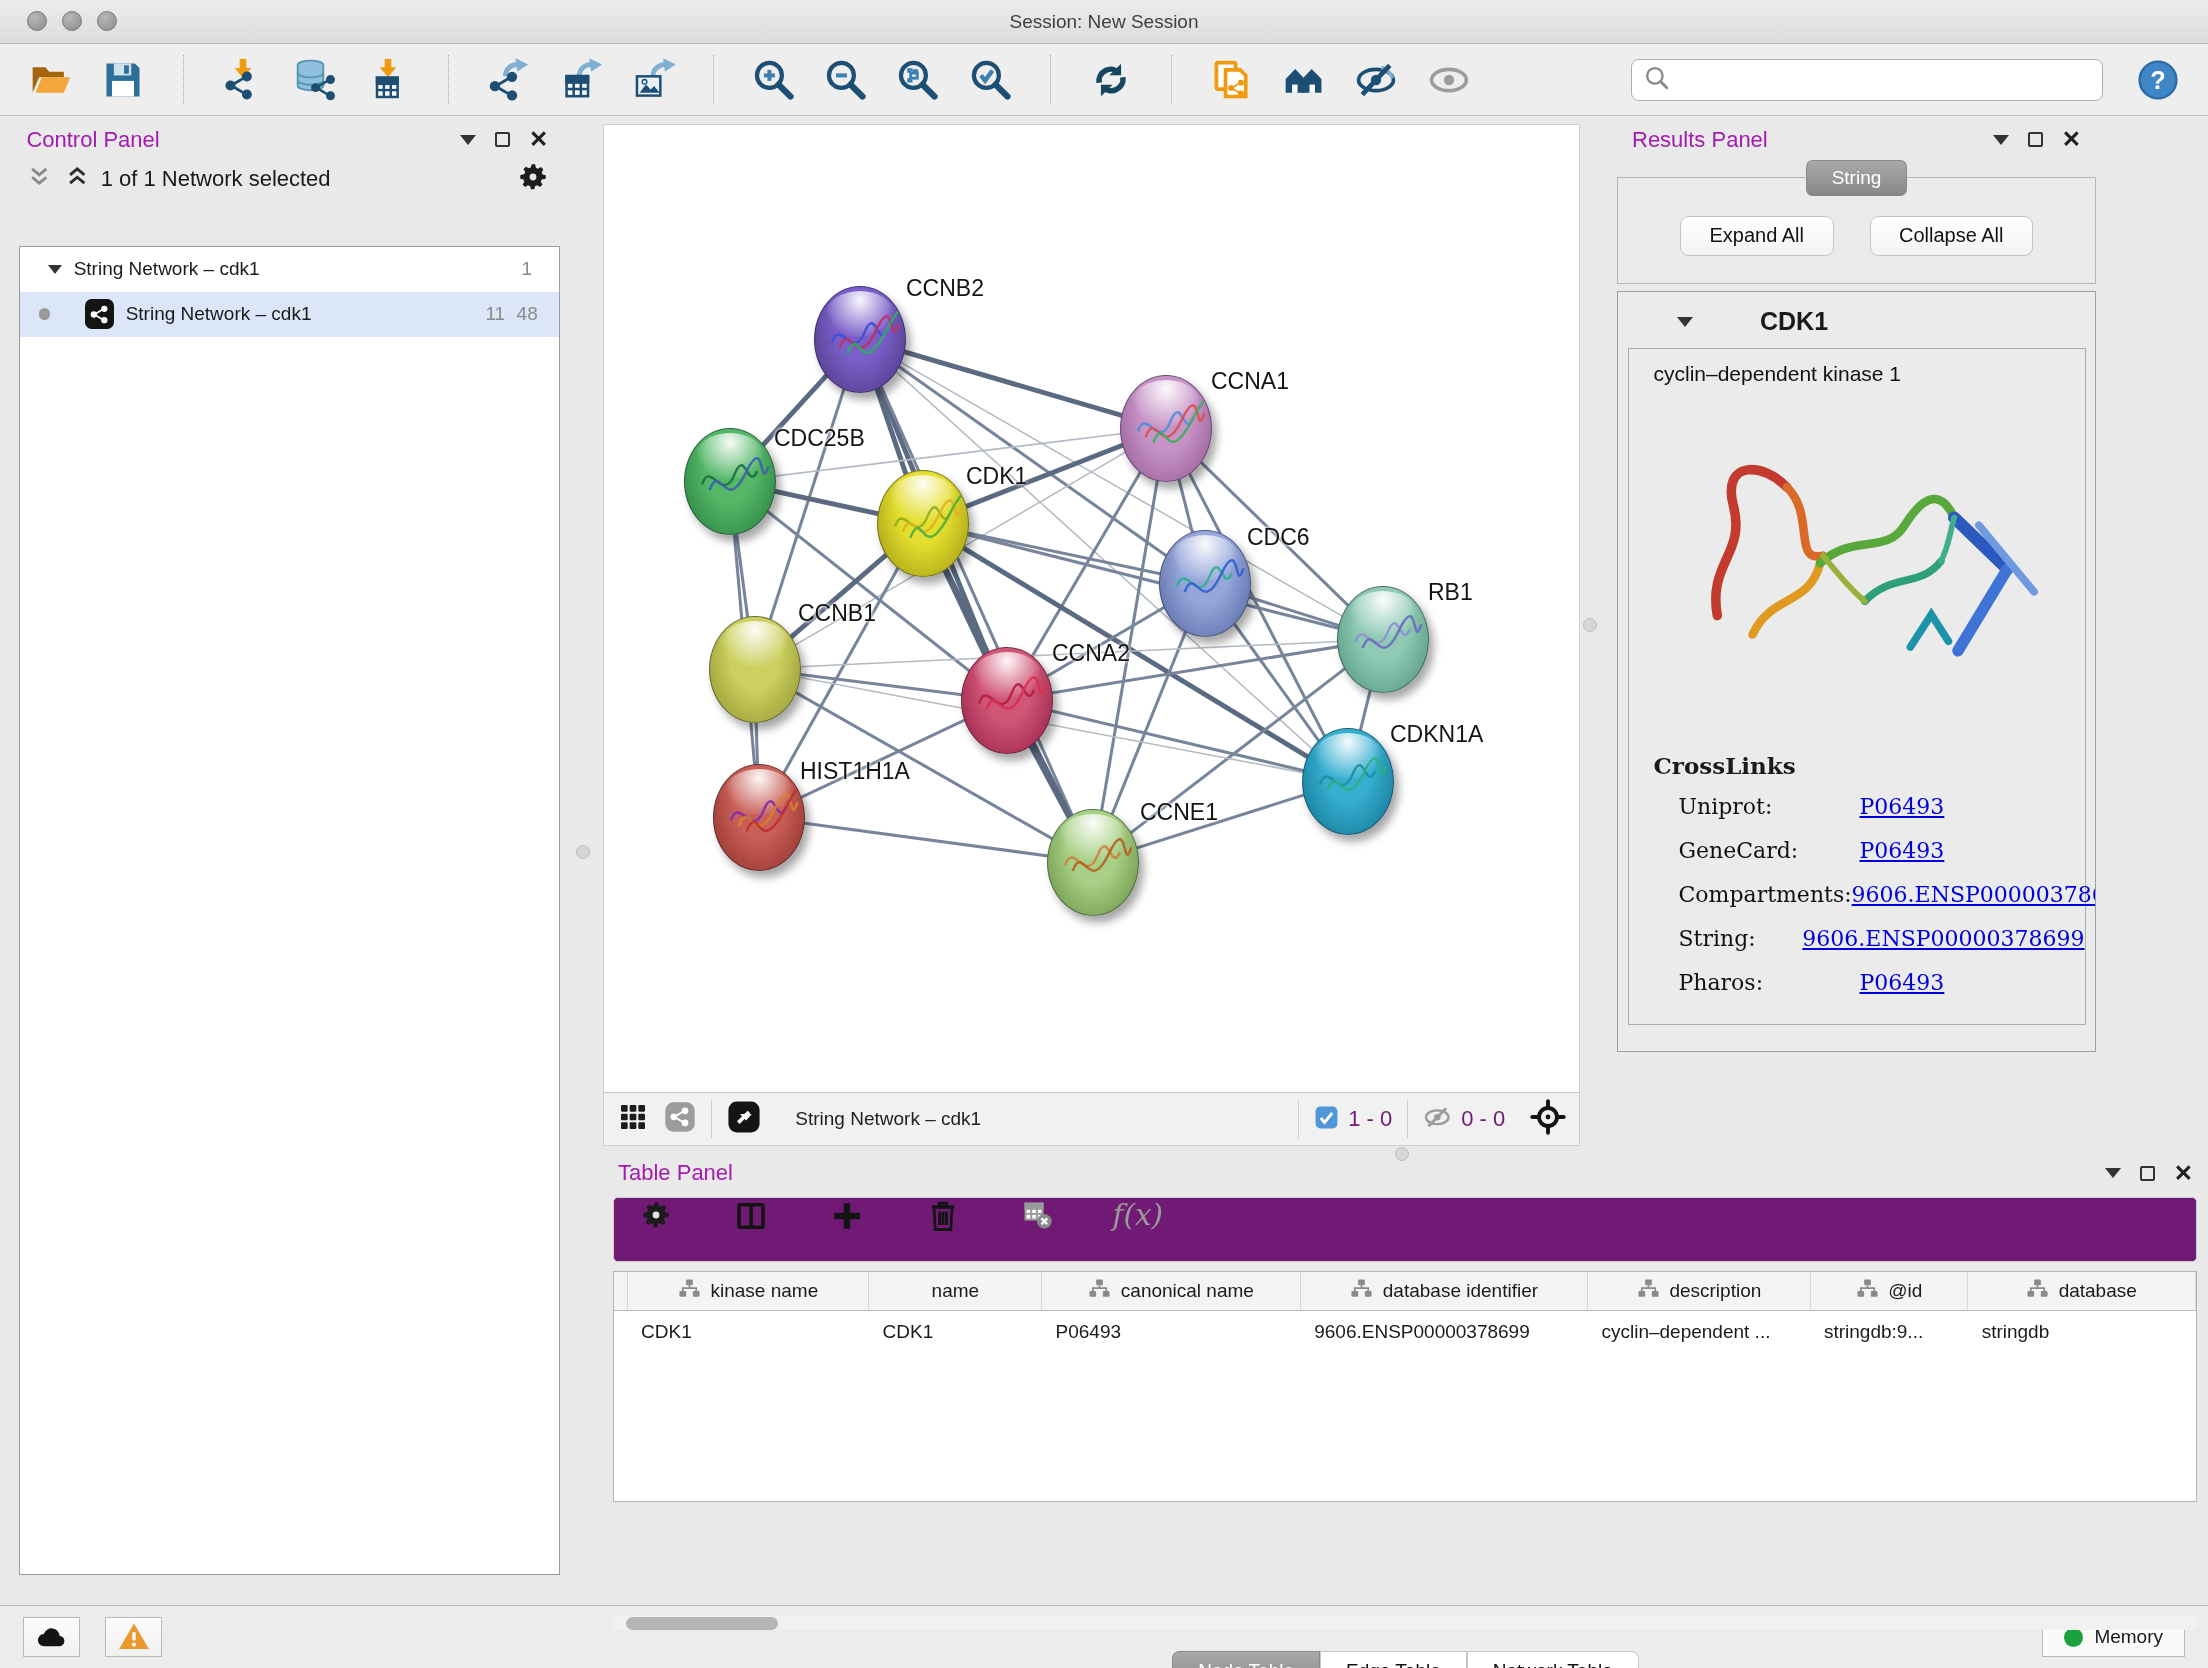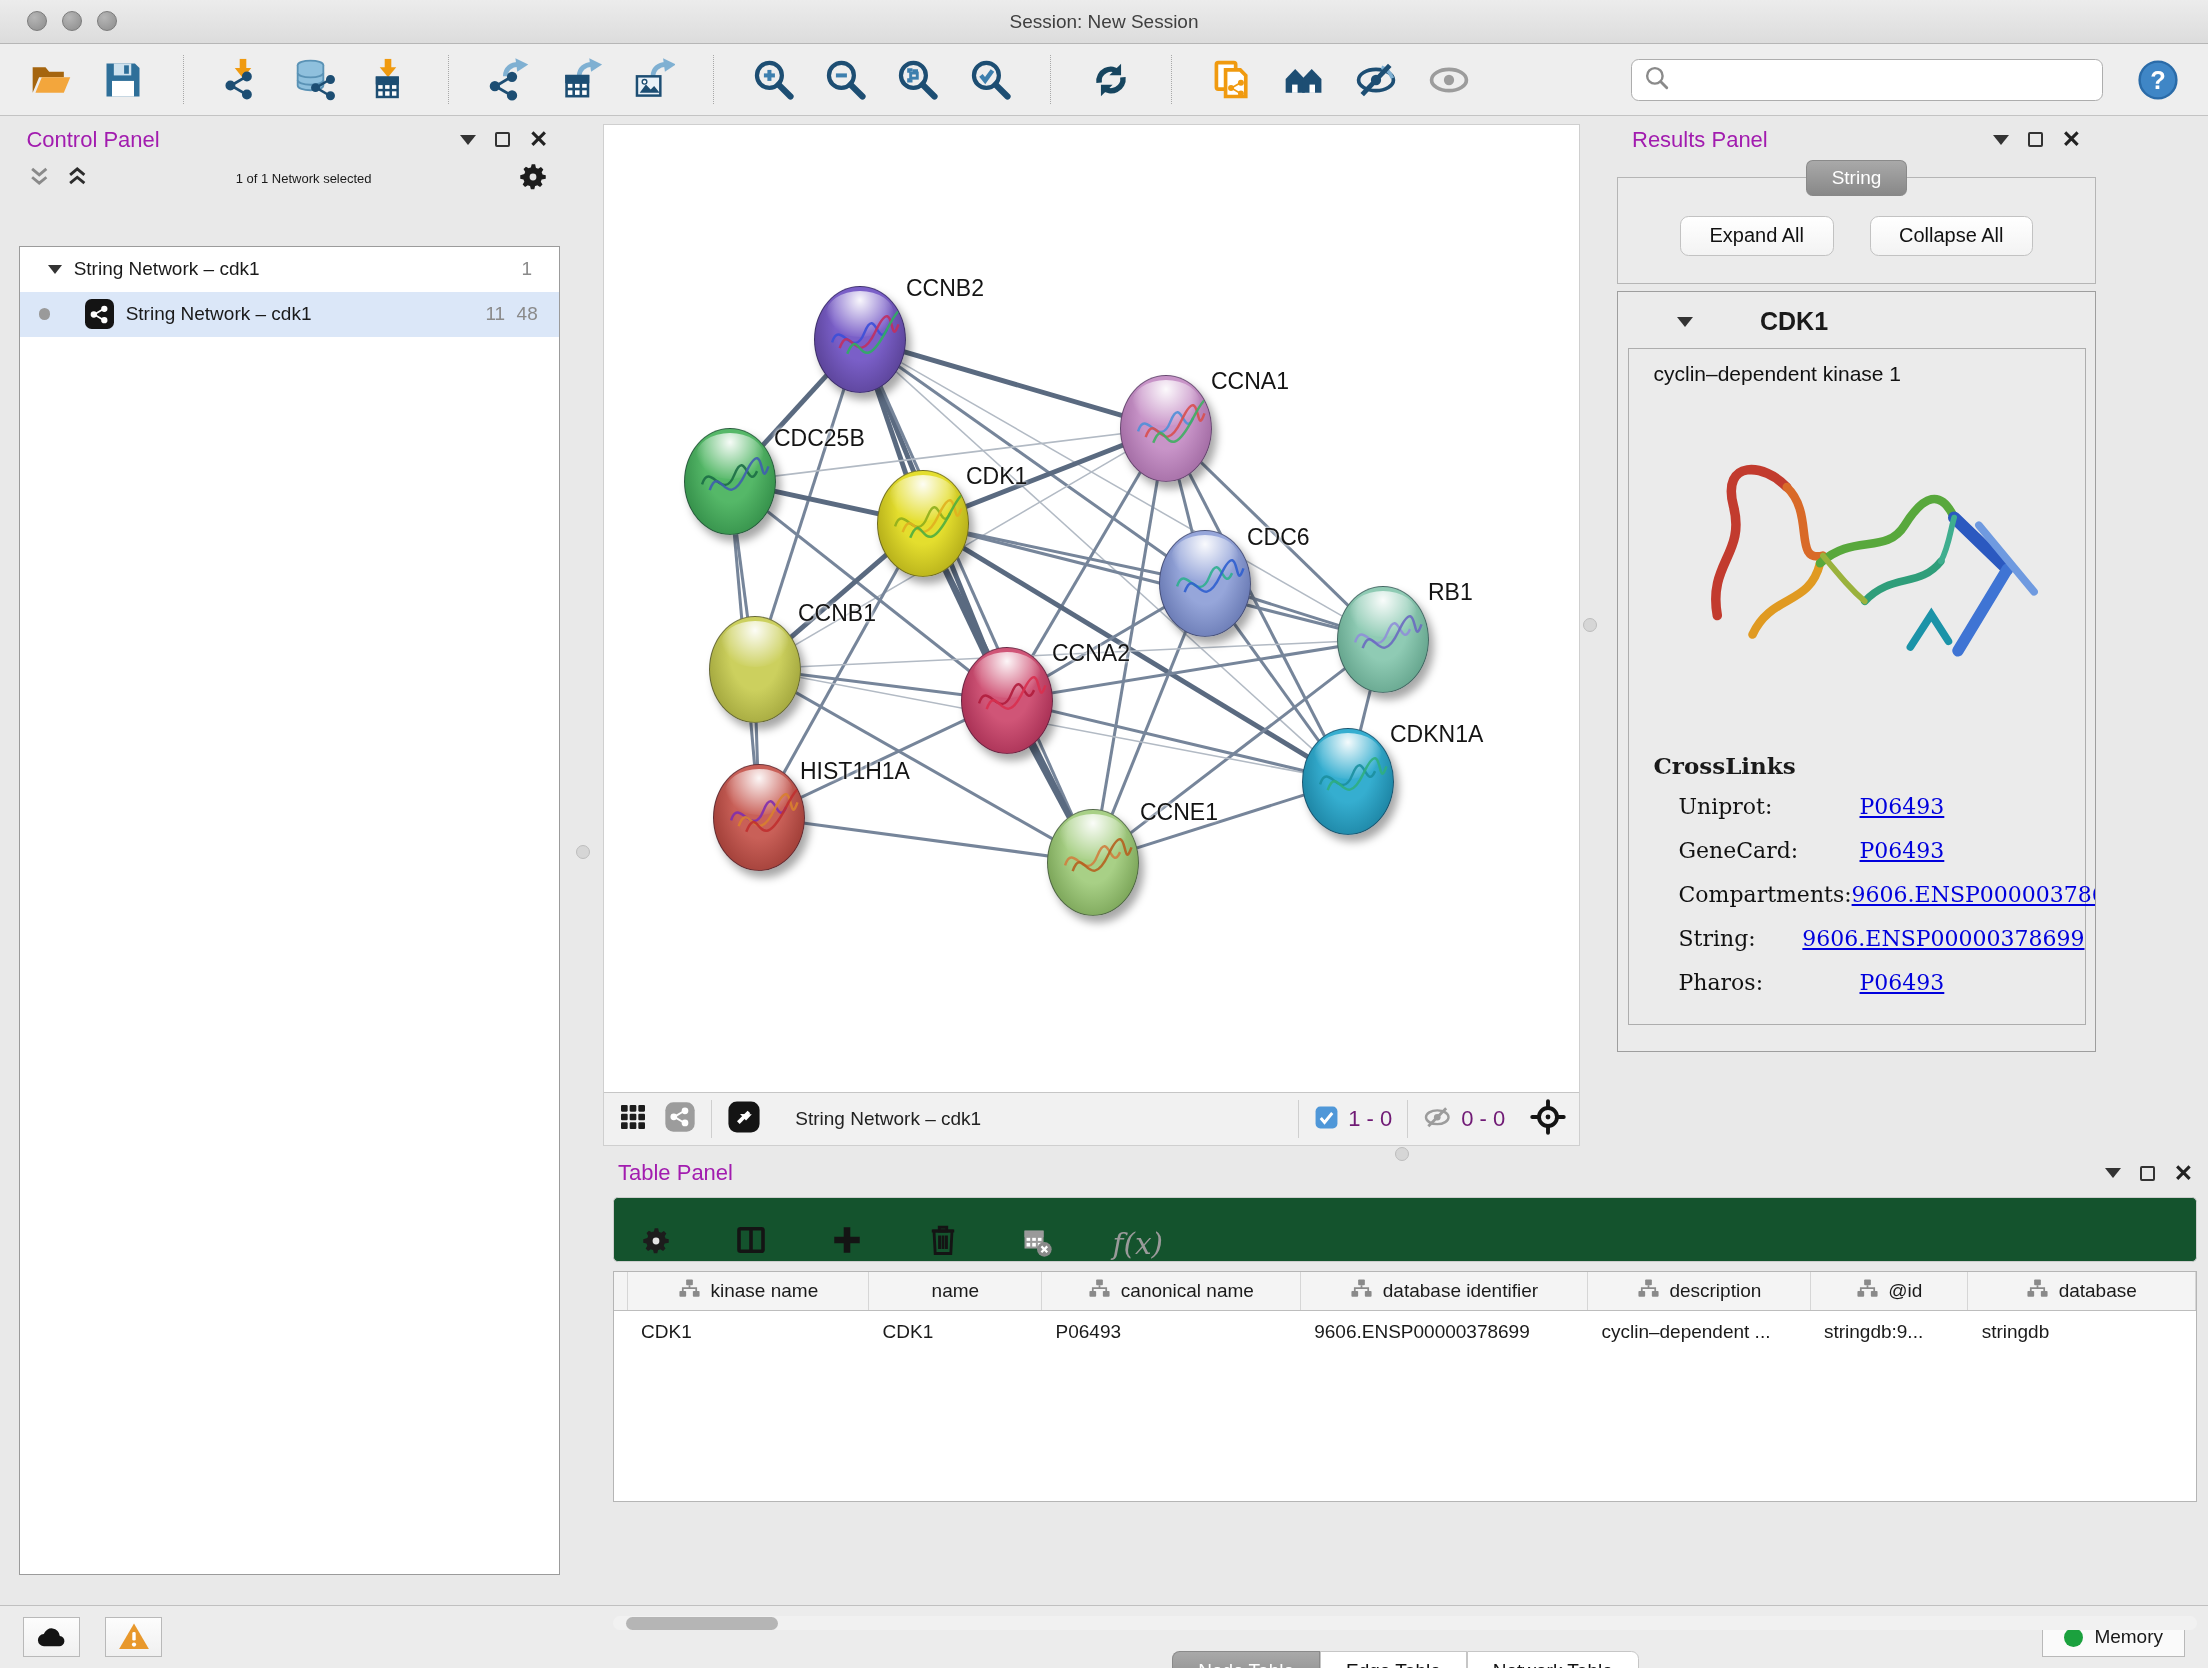--- a/index.html
+++ b/index.html
@@ -32,21 +32,21 @@
   .icon-close { font-size:23px; font-weight:bold; color:#222; line-height:1; }
 
   
   .control-panel { position:absolute; left:11.4px; top:5.7px; width:552px; bottom:30px; }
   .cp-tabs { display:flex; margin:3.8px 0 0 53px; }
   .tab-btn { height:38px; padding:0 25px; display:flex; align-items:center; justify-content:center; font-size:19px; background:#fff; border:1px solid #c6c6c6; border-bottom:none; color:#111; }
   .tab-btn.sel { background:linear-gradient(#a9a9a9,#878787); color:#fff; border-color:#8a8a8a; border-radius:6.7px 6.7px 0 0; }
   .tab-btn:first-child { border-radius:6.7px 0 0 0; }
   .tab-btn:last-child { border-radius:0 6.7px 0 0; }
   .cp-gearrow { display:flex; align-items:center; height:42px; padding:0 13.3px; gap:9.5px; }
-  .cp-status { flex:1; text-align:center; font-size:13px; color:#1a1a1a; }
+  .cp-status { flex:1; font-size:22px; color:#1a1a1a; }
   .cp-tree { position:absolute; left:7.6px; right:3.8px; top:124px; bottom:0; background:#fff; border:1.9px solid #9b9b9b; overflow:hidden; }
   .tree-row { height:45px; display:flex; align-items:center; font-size:19px; gap:11.4px; padding:0 13.3px; }
   .tree-row.child { background:#dbe7f8; }
   .tree-count { color:#8a8a8a; }
   .share-badge { width:29.5px; height:29.5px; border-radius:6.7px; background:#141414; display:flex; align-items:center; justify-content:center; }
   .dot-gray { width:11.4px; height:11.4px; border-radius:50%; background:#9a9a9a; }
 
   
   .network-panel { position:absolute; left:603px; top:7.6px; width:977px; height:1022px; background:#fff; border:1px solid #cfcfcf; display:flex; flex-direction:column; }
   .net-canvas { position:relative; flex:1; overflow:hidden; background:#fff; }
@@ -73,21 +73,21 @@
   .rp-desc { font-size:21px; color:#111; }
   .structure { display:flex; justify-content:center; margin:25px 0 9.5px; }
   .crosslinks { font-family:"DejaVu Serif","Liberation Serif",serif; margin-top:27px; }
   .cl-title { font-size:23px; font-weight:bold; margin-bottom:15px; }
   .cl-row { display:flex; margin:0 0 19px 25px; font-size:22px; }
   .cl-label { width:181px; color:#111; }
   .cl-link { color:#0000dd; text-decoration:underline; }
 
   
   .table-panel { position:absolute; left:603px; top:1039px; right:0; bottom:0; }
-  .tp-toolbar { margin:5.7px 11.4px 0 9.5px; height:65px; background:#14532d; border:1px solid #cdcdcd; border-radius:4.8px; display:flex; align-items:flex-end; gap:60px; padding:0 25px; }
+  .tp-toolbar { margin:5.7px 11.4px 0 9.5px; height:65px; background:#701a75; border:1px solid #cdcdcd; border-radius:4.8px; display:flex; align-items:flex-start; gap:60px; padding:0 25px; }
   .fx { font-family:"DejaVu Serif","Liberation Serif",serif; font-style:italic; font-size:29.5px; color:#9a9a9a; }
   .tp-table { margin:9.5px 11.4px 0 9.5px; background:#fff; border:1px solid #b5b5b5; height:231px; overflow:hidden; }
   .tp-hrow { display:flex; height:39px; background:#f4f4f4; border-bottom:1px solid #bdbdbd; }
   .tp-hcell { display:flex; align-items:center; justify-content:center; gap:9.5px; font-size:19px; border-right:1px solid #d6d6d6; overflow:hidden; white-space:nowrap; }
   .tp-drow { display:flex; height:42px; align-items:center; }
   .tp-dcell { font-size:19px; padding-left:13.3px; overflow:hidden; white-space:nowrap; }
   .tp-scroll { margin:114px 11.4px 0 9.5px; height:14.3px; background:#f1f1f1; border-radius:7.6px; position:relative; }
   .tp-thumb { position:absolute; left:13.3px; top:1px; width:152px; height:12.4px; border-radius:6.7px; background:#b5b5b5; }
   .tp-tabs { display:flex; justify-content:center; margin-top:21px; }
   .tp-tabs .tab-btn { height:40px; border-bottom:1px solid #c6c6c6; }

